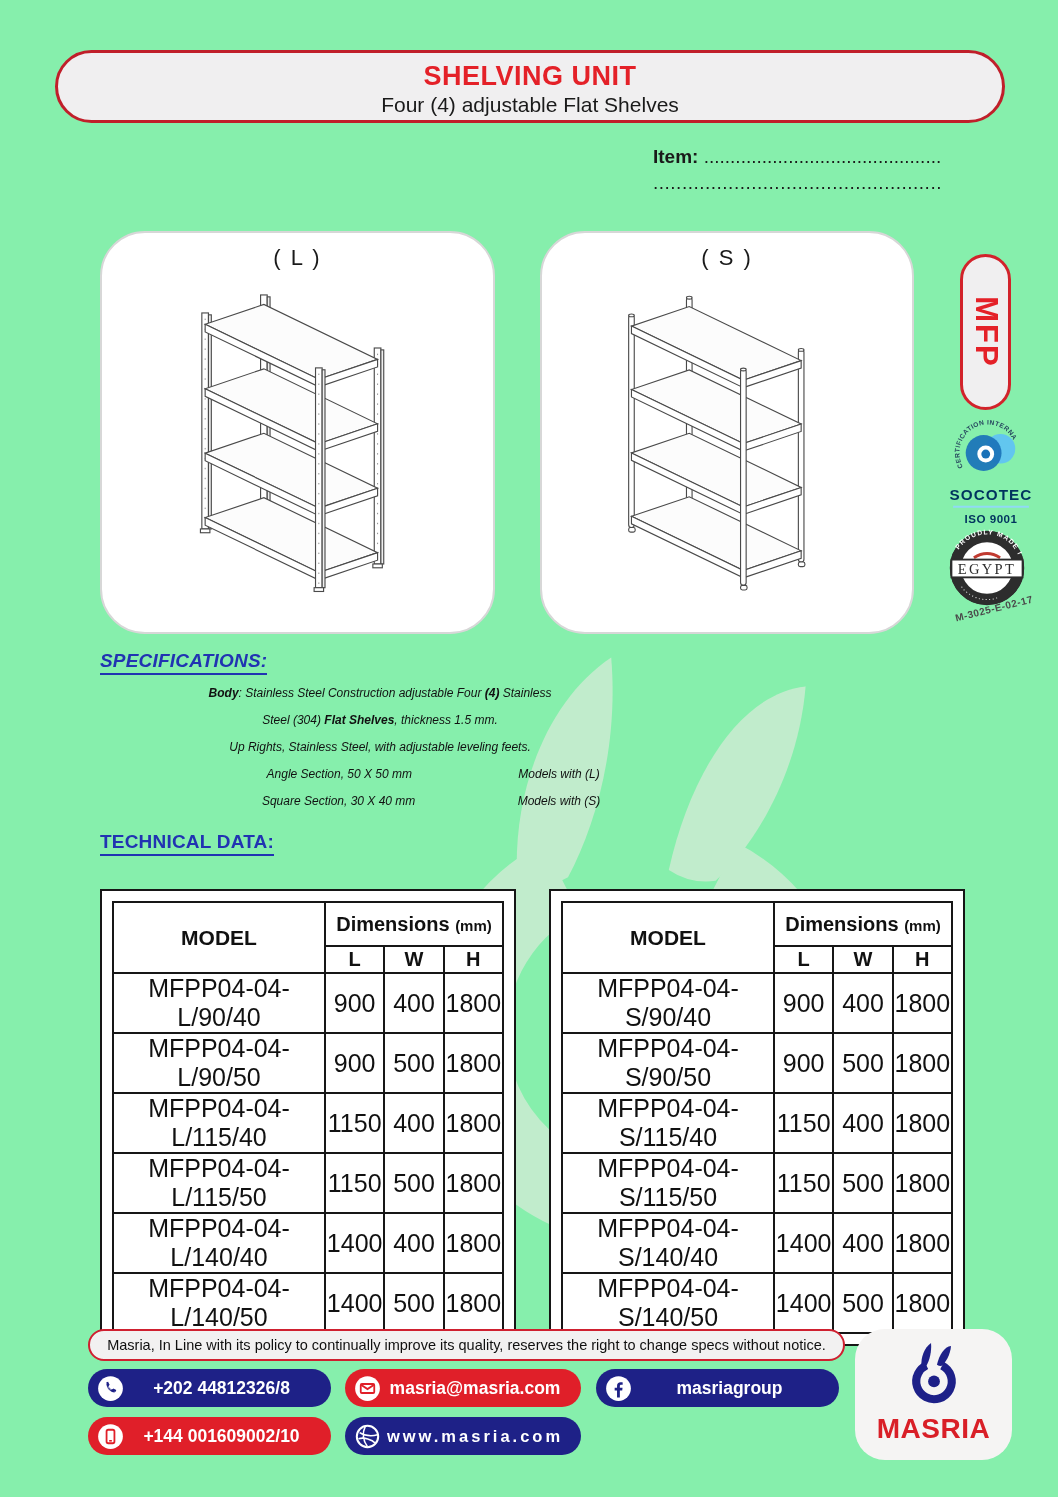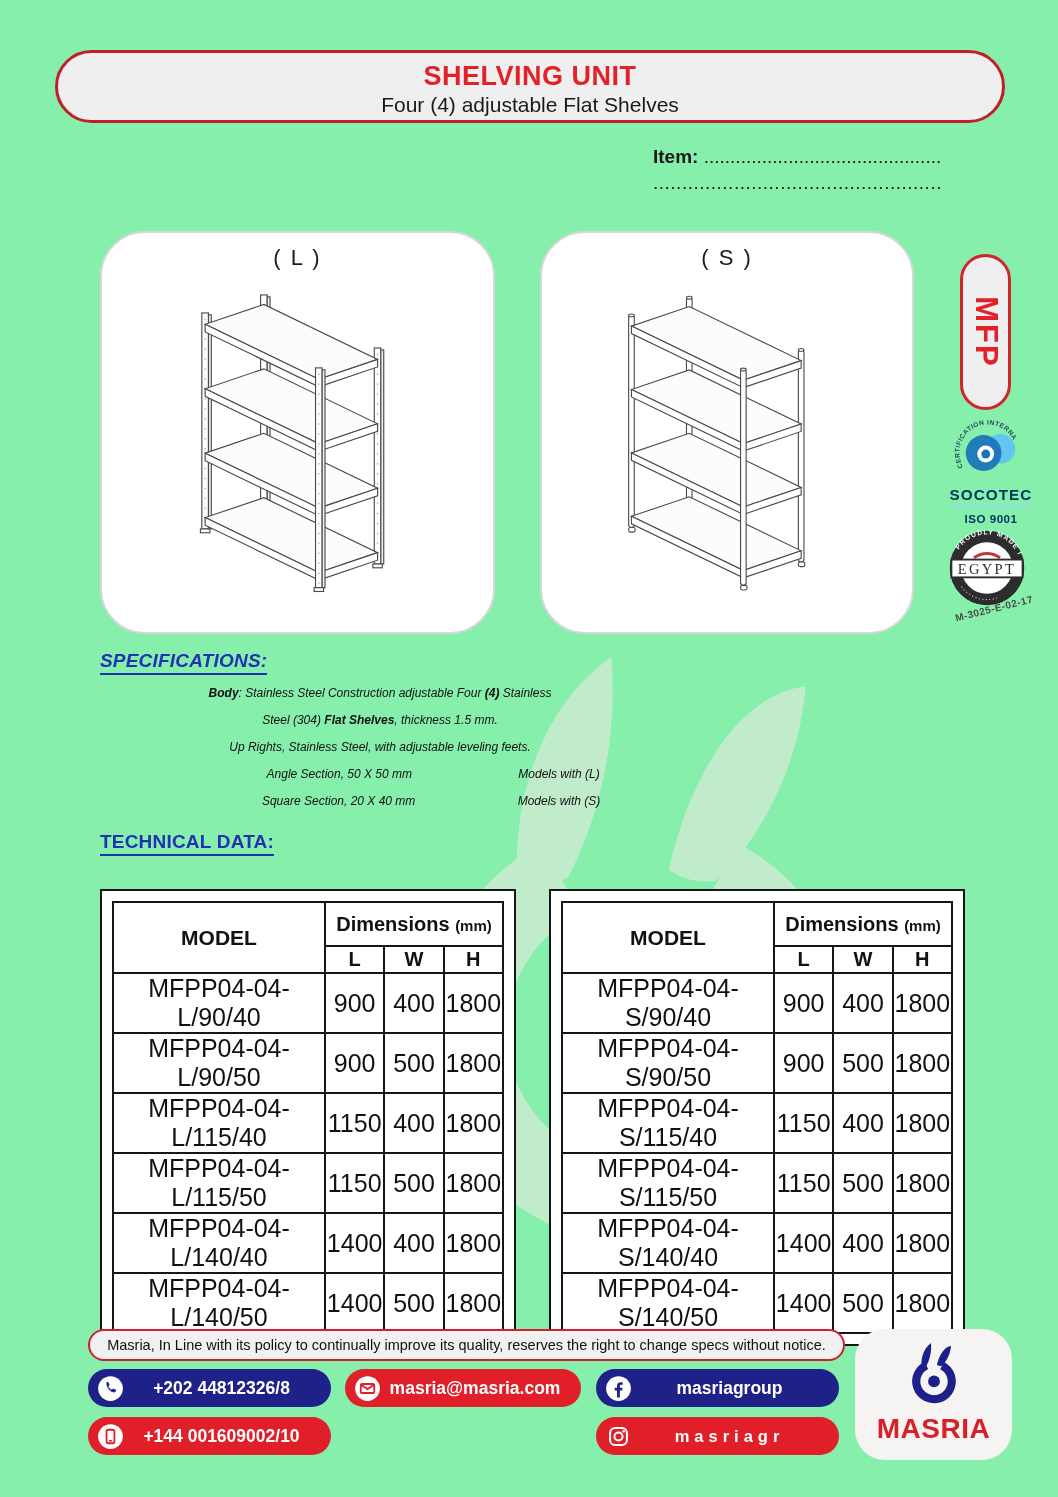--- a/index.html
+++ b/index.html
@@ -209,21 +209,21 @@
   <div class="egypt-code">M-3025-E-02-17</div>
 
   <div class="specs">
     <span class="blue-heading">SPECIFICATIONS:</span>
     <div class="spec-line"><b>Body</b><span>: Stainless Steel Construction adjustable Four </span><b>(4)</b><span> Stainless</span></div>
     <div class="spec-line"><span>Steel (304) </span><b>Flat Shelves</b><span>, thickness 1.5 mm.</span></div>
     <div class="spec-line">Up Rights, Stainless Steel, with adjustable leveling feets.</div>
     <div class="spec-line">
       <span class="spec-col-left">Angle Section, 50 X 50 mm</span><span>Models with (L)</span></div>
     <div class="spec-line">
-      <span class="spec-col-left">Square Section, 20 X 40 mm</span><span>Models with (S)</span></div>
+      <span class="spec-col-left">Square Section, 30 X 40 mm</span><span>Models with (S)</span></div>
   </div>
 
   <div class="tech-heading-wrap">
     <span class="blue-heading">TECHNICAL DATA:</span>
   </div>
 
   <div class="tbl-wrap left">
     <table>
       <thead>
         <tr>
@@ -357,27 +357,26 @@
     <div class="txt">masriagroup</div>
   </div>
   <div class="contact-pill pill-red r2 c1">
     <svg class="ic" viewBox="0 0 24 24">
         <circle cx="12" cy="12" r="11" fill="#fff"></circle>
         <rect x="8.5" y="6" width="7" height="12" rx="1.5" fill="none" stroke="#e01f29" stroke-width="1.6"></rect>
         <line x1="10.8" y1="15.8" x2="13.2" y2="15.8" stroke="#e01f29" stroke-width="1.4"></line>
       </svg>
     <div class="txt">+144 001609002/10</div>
   </div>
-  <div class="contact-pill pill-red r2 c3">
-    <svg class="ic" viewBox="0 0 24 24">
-        <rect x="4.5" y="4.5" width="15" height="15" rx="4.5" fill="none" stroke="#fff" stroke-width="1.8"></rect>
-        <circle cx="12" cy="12" r="3.6" fill="none" stroke="#fff" stroke-width="1.8"></circle>
-        <circle cx="16.6" cy="7.4" r="1.2" fill="#fff"></circle>
-      </svg>
-    <div class="txt spread2">masriagr</div>
+  <div class="contact-pill pill-navy r2 c2">
+    <svg class="ic" viewBox="0 0 24 24">
+        <circle cx="12" cy="12" r="9.5" fill="none" stroke="#fff" stroke-width="1.8"></circle>
+        <path d="M5 8.5 C9 11 15 12 21 10.5 M4 14 C9 12.5 16 14.5 19 18 M10 3 C7 9 8 16 12 21" fill="none" stroke="#fff" stroke-width="1.4"></path>
+      </svg>
+    <div class="txt spread">www.masria.com</div>
   </div>
 
   <div class="brand-card">
     <svg width="74" height="74" viewBox="0 0 100 100" style="margin-top:8px">
       <circle cx="50" cy="60" r="24" fill="none" stroke="#1d2088" stroke-width="11" stroke-dasharray="128 22.8" transform="rotate(-62.8 50 60)"></circle>
       <path d="M33 40 C32 27 37 14 46 8 C47 20 44 31 40 38.5 Q36.5 40.5 33 40 Z" fill="#1d2088"></path>
       <path d="M54 37.5 C57 24 64 13 73 12 C72 24 66 34 60.5 39 Q57 39.5 54 37.5 Z" fill="#1d2088"></path>
       <circle cx="50" cy="60" r="8" fill="#1d2088"></circle>
     </svg>
     <div class="brand-word">MASRIA</div>

